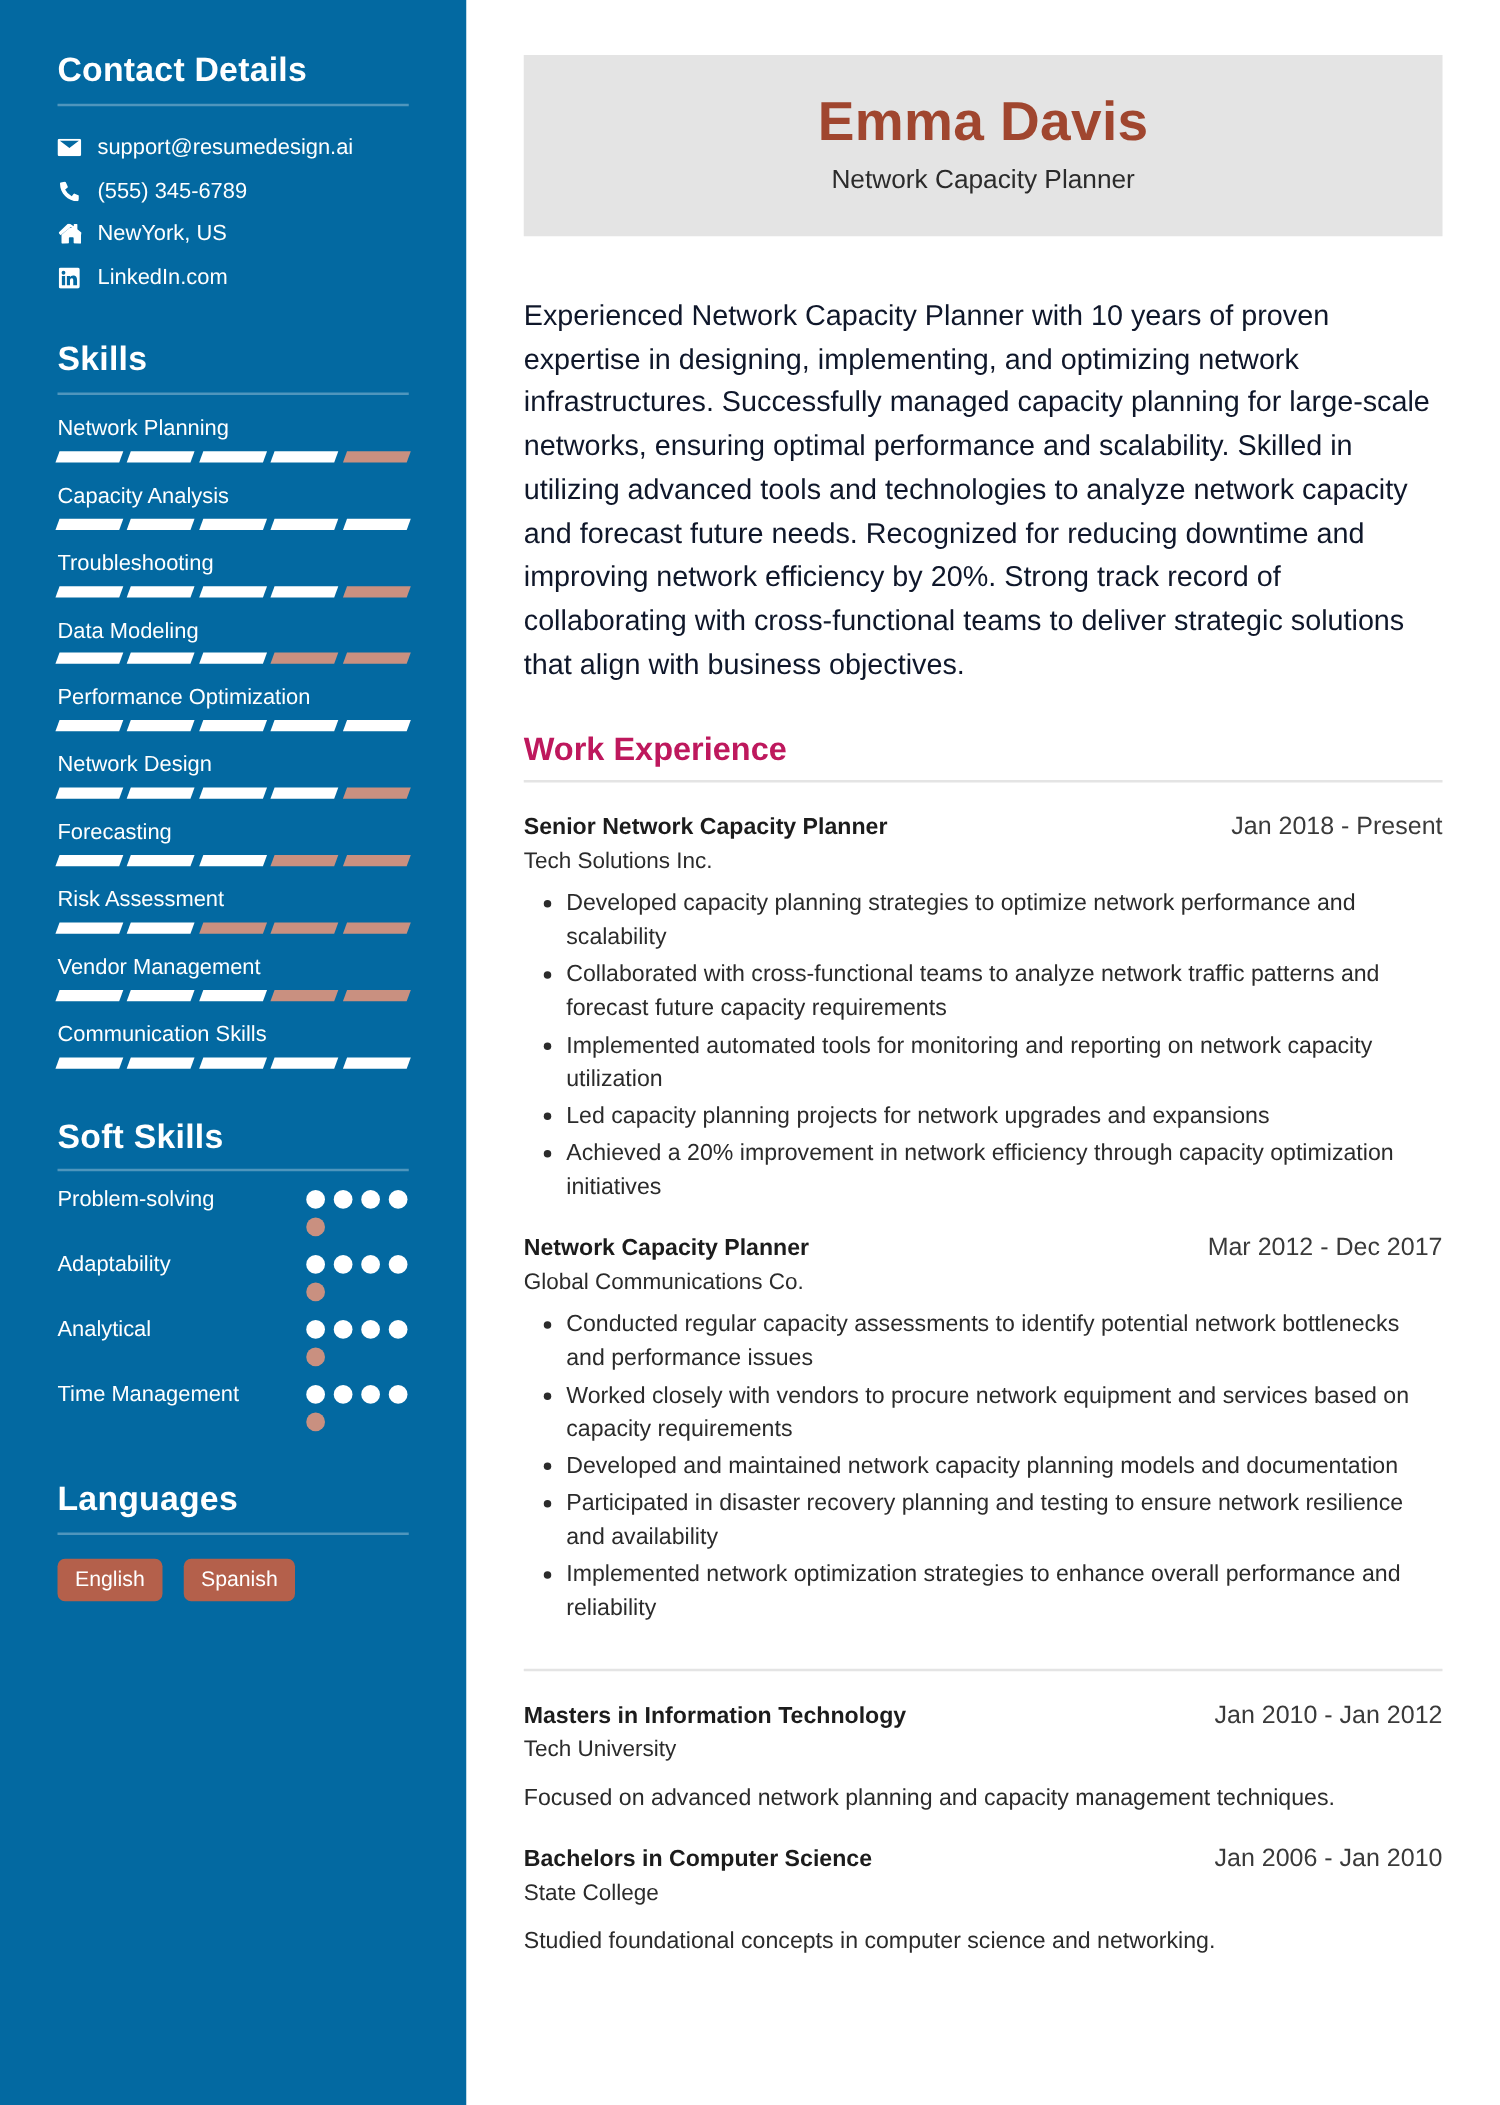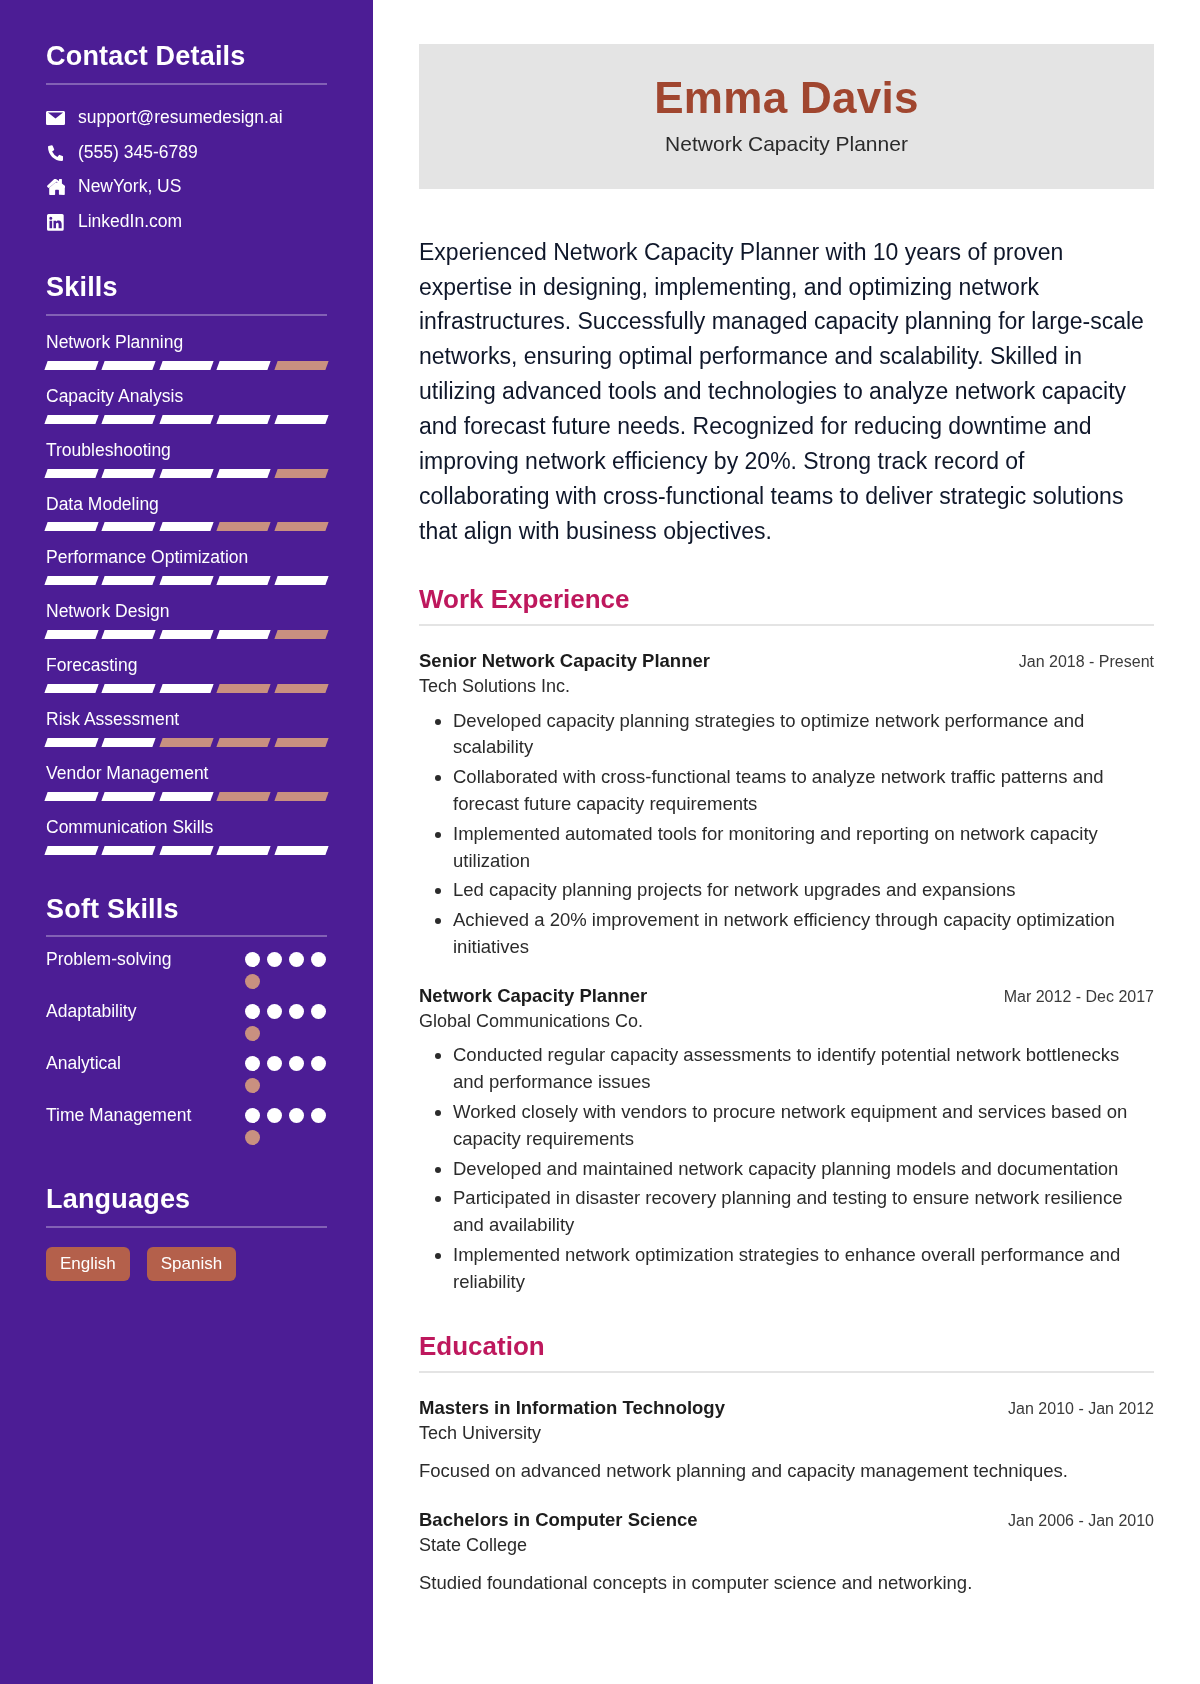--- a/index.html
+++ b/index.html
@@ -9,21 +9,21 @@
     background:#ffffff;
     color:#2b2b2b;
     display:flex;
     overflow:hidden;
   }
 
   
   .sidebar {
     width:373px;
     flex:0 0 373px;
-    background:#4c1d95;
+    background:#0369a1;
     color:#ffffff;
     padding:42px 46px 40px 46px;
   }
   .side-head {
     font-size:27px;
     font-weight:bold;
     letter-spacing:0.2px;
     color:#ffffff;
     line-height:1.1;
   }
@@ -168,21 +168,21 @@
     align-items:baseline;
     justify-content:space-between;
   }
   .entry-title {
     font-size:18.5px;
     font-weight:bold;
     color:#1c1c1c;
     line-height:1.25;
   }
   .entry-date {
-    font-size:16px;
+    font-size:20px;
     color:#3a3a3a;
     white-space:nowrap;
     line-height:1.25;
   }
   .entry-org {
     font-size:18px;
     color:#2b2b2b;
     margin-top:3px;
     line-height:1.3;
   }
@@ -450,21 +450,20 @@
             <li>Worked closely with vendors to procure network equipment and services based on capacity requirements</li>
             <li>Developed and maintained network capacity planning models and documentation</li>
             <li>Participated in disaster recovery planning and testing to ensure network resilience and availability</li>
             <li>Implemented network optimization strategies to enhance overall performance and reliability</li>
           </ul>
         </div>
       </div>
   </section>
 
   <section class="sec">
-    <div class="sec-title">Education</div>
     <div class="sec-rule"></div>
     <div id="education-list">
         <div class="entry">
           <div class="entry-top">
             <div class="entry-title">Masters in Information Technology</div>
             <div class="entry-date">Jan 2010 - Jan 2012</div>
           </div>
           <div class="entry-org">Tech University</div>
           <div class="entry-desc">Focused on advanced network planning and capacity management techniques.</div>
         </div>

